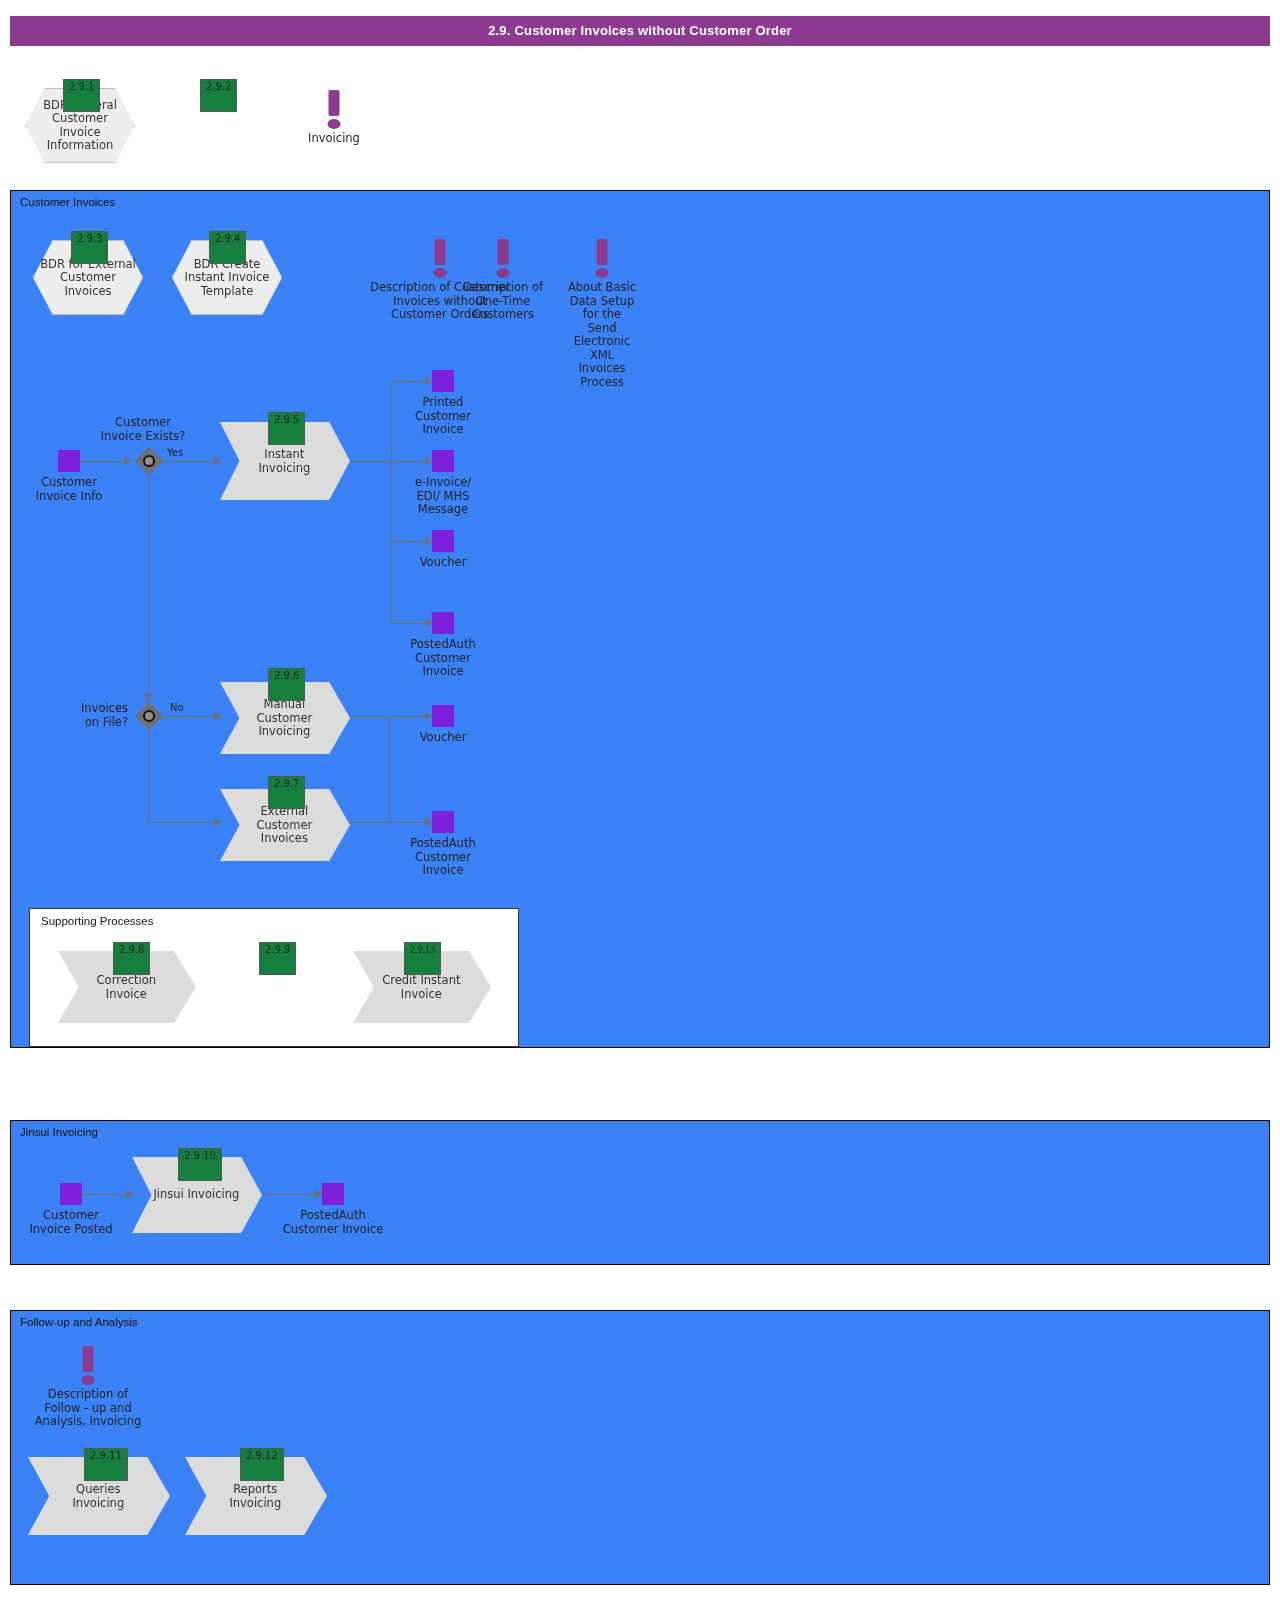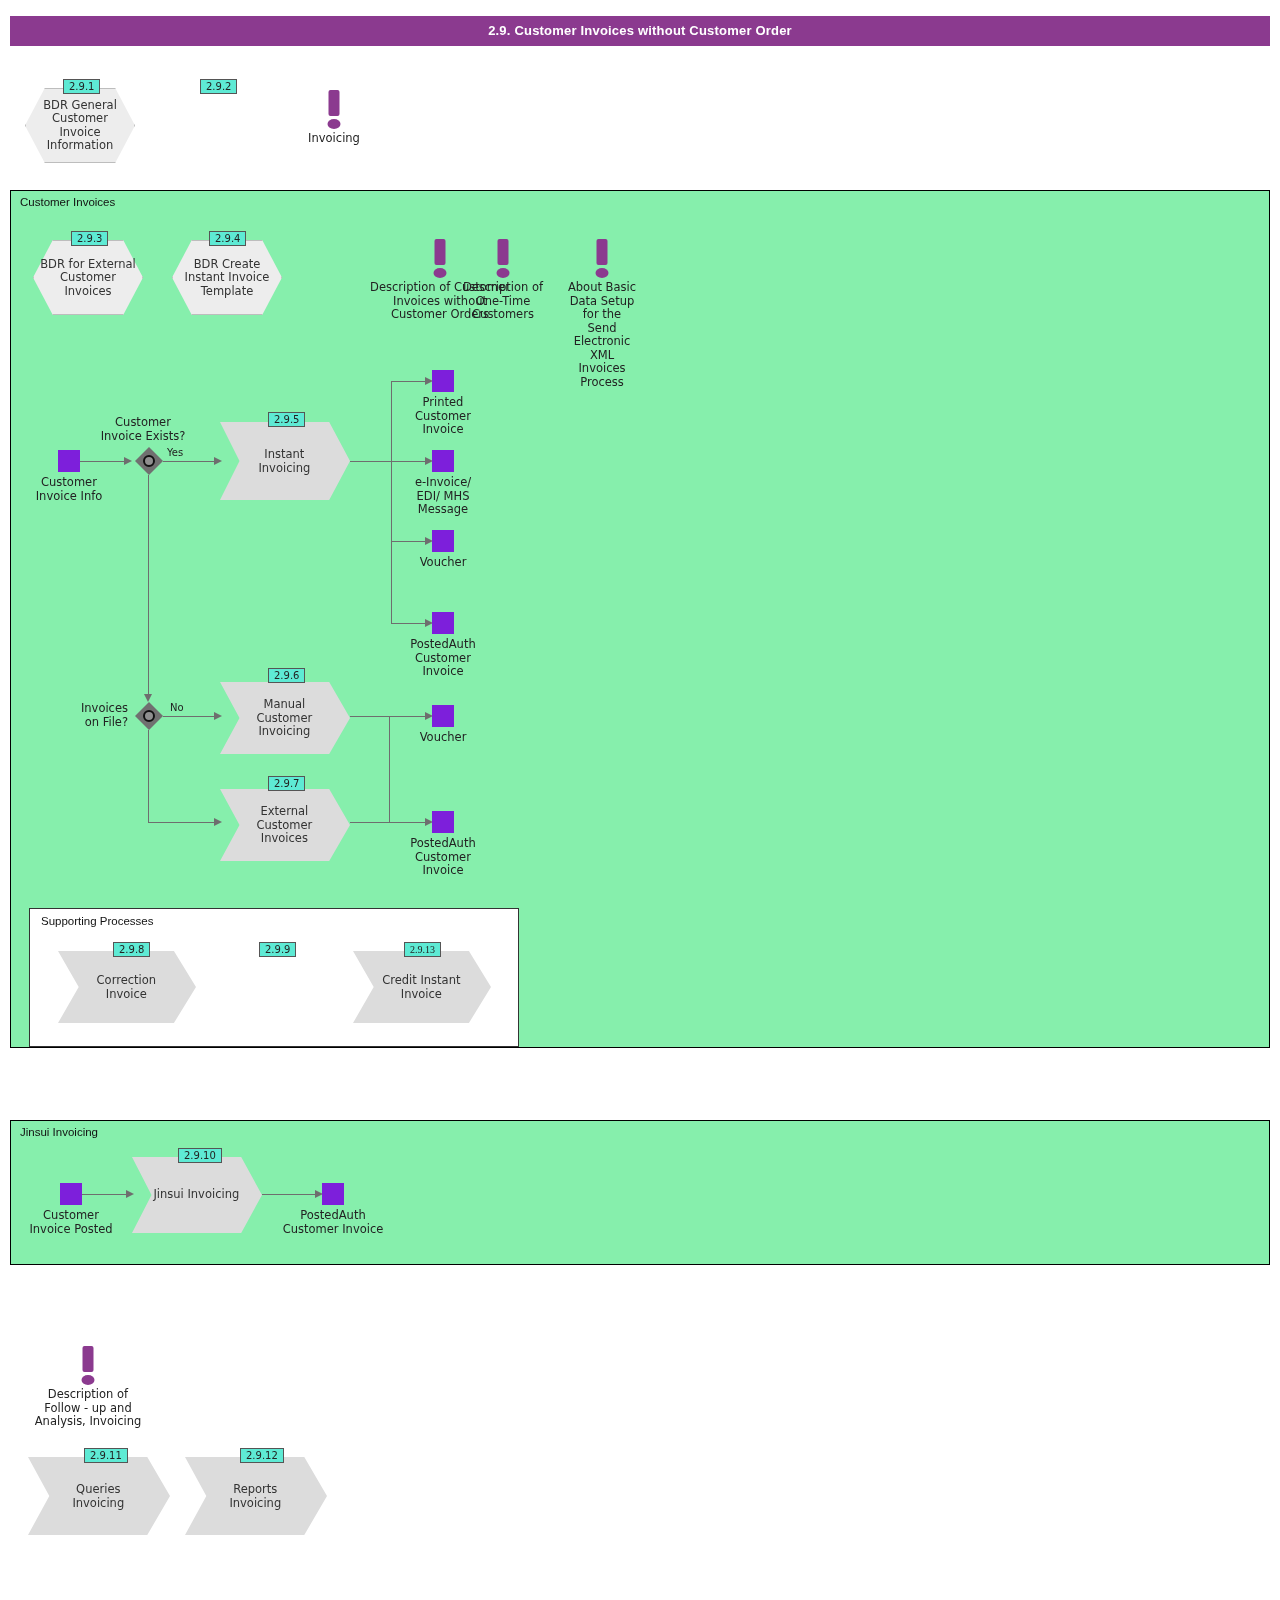--- a/index.html
+++ b/index.html
@@ -16,21 +16,21 @@
     background:#8b3a8f;
   }
   .titlebar .ttl{
     position:absolute;left:0;top:0;width:100%;height:30px;
     line-height:30px;text-align:center;
     color:#ffffff;font-weight:bold;font-size:13px;letter-spacing:.2px;
     font-family:"Liberation Sans", sans-serif;
   }
 
   
-  .lane{position:absolute;border:1.5px solid #000;background:#86efac;box-sizing:border-box;}
+  .lane{position:absolute;border:1.5px solid #000;background:#3b82f6;box-sizing:border-box;}
   .lane-title{
     position:absolute;left:9px;top:5px;font-size:11.5px;color:#111;
     font-family:"Liberation Sans", sans-serif;white-space:nowrap;
   }
   .subbox{position:absolute;border:1.2px solid #333;background:#fff;box-sizing:border-box;}
   .subbox-title{
     position:absolute;left:11px;top:6px;font-size:11.5px;color:#111;
     font-family:"Liberation Sans", sans-serif;white-space:nowrap;
   }
 
@@ -68,22 +68,22 @@
     z-index:-1;
   }
   .chevlabel{
     position:absolute;left:13%;right:14%;top:50%;transform:translateY(-50%);
     text-align:center;font-size:11.5px;line-height:13.5px;color:#333;
     font-family:"DejaVu Sans", sans-serif;
   }
 
   
   .stepid{
-    position:absolute;background:#5eead4;border:1px solid #555;
-    font-size:10px;line-height:12px;padding:1px 5px 0 5px;color:#222;
+    position:absolute;background:#15803d;border:1px solid #555;
+    font-size:10px;line-height:12px;padding:1px 5px 18px 5px;color:#222;
     font-family:"DejaVu Sans", sans-serif;white-space:nowrap;z-index:6;
   }
 
   
   .sqwrap{position:absolute;}
   .sq{
     position:absolute;left:0;top:0;width:22px;height:22px;background:#7d1fdb;
   }
   .sqshadow{
     position:absolute;left:4px;top:4px;width:22px;height:22px;
@@ -369,20 +369,23 @@
 
   <div class="conn conn-h" style="left:262px;top:1194px;width:58px;"></div>
   <div class="arrowhead" style="left:315px;top:1190px;"></div>
 
   <div class="sqwrap" style="left:322px;top:1183px;width:22px;">
     <div class="sqshadow"></div>
     <div class="sq"></div>
     <div class="sqlabel multiline">PostedAuth<br>Customer Invoice</div>
   </div>
 
+  <div class="lane" style="left:10px;top:1310px;width:1260px;height:275px;">
+    <div class="lane-title">Follow-up and Analysis</div>
+  </div>
 
   <div class="notewrap" style="left:38px;top:1346px;width:100px;">
     <div class="note-bar"></div>
     <div class="note-dot"></div>
     <div class="note-label multiline">Description of<br>Follow - up and<br>Analysis, Invoicing</div>
   </div>
 
   <div class="chevwrap" style="left:28px;top:1457px;width:142px;height:78px;">
     <div class="chevshadow"></div>
     <div class="chev"></div>

